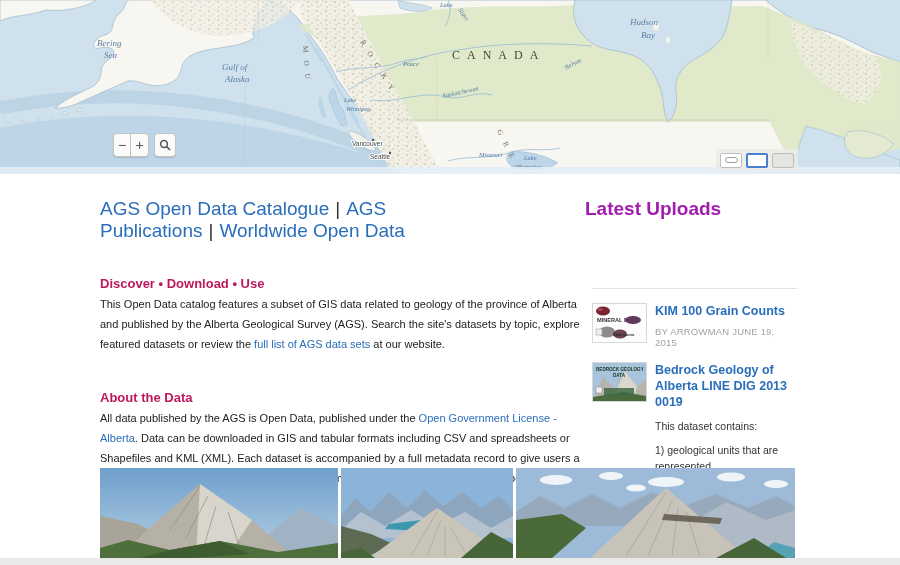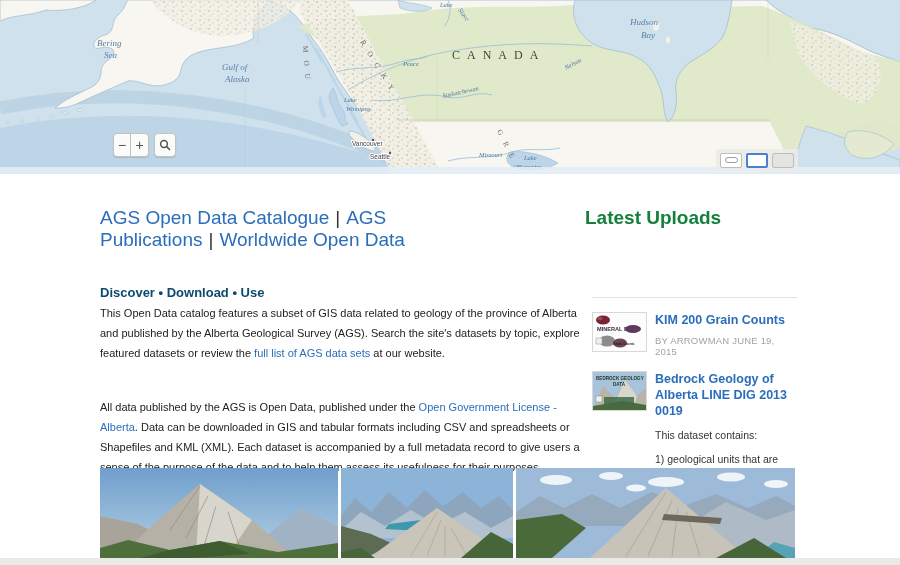--- a/index.html
+++ b/index.html
@@ -25,33 +25,33 @@
                     background:rgba(235,235,233,.85); display:flex; align-items:center; gap:4px;
                     padding:0 4px; }
   .bm { width:22px; height:15px; background:#fff; border:1px solid #bdbdbd; border-radius:2px;
         display:flex; align-items:center; justify-content:center; cursor:pointer; }
   .bm .pill { width:13px; height:6px; border:1px solid #9e9e9e; border-radius:3px; }
   .bm.selected { border:2px solid #4a7fd1; }
   .bm.plain { background:#e4e4e2; }
 
   
   .content { position:relative; width:900px; }
-  .head-row { display:flex; padding:33px 0 0 100px; }
+  .head-row { display:flex; padding:24px 0 0 100px; }
   .nav-links { width:485px; font-size:19px; color:#222; }
   .nav-links a { color:#2a6ebb; text-decoration:none; cursor:pointer; }
   .nav-sep { color:#333; padding:0 6px; }
-  .latest-title { font-size:19px; font-weight:bold; color:#15803d; }
+  .latest-title { font-size:19px; font-weight:bold; color:#a21caf; }
 
   .cols { display:flex; padding-left:100px; }
   .left-col { width:490px; }
   .right-col { width:205px; margin-left:2px; }
 
   .section { margin-top:32px; }
   .section.second { margin-top:34px; }
-  .sec-title { font-size:13px; font-weight:bold; color:#0c4a6e; line-height:20px; }
+  .sec-title { font-size:13px; font-weight:bold; color:#be185d; line-height:20px; }
   .sec-text { font-size:11px; color:#222; line-height:20px; }
   .sec-text a { color:#2a6ebb; text-decoration:none; cursor:pointer; }
 
   .uploads-divider { border:none; border-top:1px solid #e2e2e2; margin-top:46px; }
   .upload-item { display:flex; margin-top:14px; }
   .upload-item.second { margin-top:14px; }
   .thumb { width:55px; height:40px; flex:0 0 55px; margin-right:8px; border:1px solid #d8d8d8; cursor:pointer; }
   .thumb svg { display:block; }
   .u-body { width:140px; }
   .u-title { font-size:12.5px; font-weight:bold; color:#2a6ebb; line-height:16px; text-decoration:none; display:block; cursor:pointer; }
@@ -208,20 +208,21 @@
     </div>
 
     <div class="cols">
 
       <div class="left-col">
         <div class="section">
           <div class="sec-title">Discover • Download • Use</div>
           <div class="sec-text"><span>This Open Data catalog features a subset of GIS data related to geology of the province of Alberta and published by the Alberta Geological Survey (AGS). Search the site's datasets by topic, explore featured datasets or review the </span><a>full list of AGS data sets</a><span> at our website.</span></div>
         </div>
         <div class="section second">
+          <div class="sec-title">About the Data</div>
           <div class="sec-text"><span>All data published by the AGS is Open Data, published under the </span><a>Open Government License - Alberta</a><span>. Data can be downloaded in GIS and tabular formats including CSV and spreadsheets or Shapefiles and KML (XML). Each dataset is accompanied by a full metadata record to give users a sense of the purpose of the data and to help them assess its usefulness for their purposes.</span></div>
         </div>
       </div>
 
       <div class="right-col">
         <hr class="uploads-divider">
 
         <div class="upload-item">
           <div class="thumb">
             <svg width="53" height="38" viewBox="0 0 53 38">
@@ -230,21 +231,21 @@
               <ellipse cx="7" cy="5.4" rx="2.6" ry="1.5" fill="#a54a57"></ellipse>
               <text x="4" y="18" font-size="5.6" font-weight="bold" fill="#3a3440" font-family="Liberation Sans, sans-serif">MINERAL DATA</text>
               <ellipse cx="40" cy="16" rx="8" ry="4" fill="#5d3a5e"></ellipse>
               <ellipse cx="14" cy="28" rx="8" ry="5.5" fill="#8d8a90"></ellipse>
               <ellipse cx="27" cy="30" rx="7" ry="4.5" fill="#6e4452"></ellipse>
               <rect x="3" y="25" width="6" height="6" fill="#efefef" stroke="#999" stroke-width="0.5"></rect>
               <text x="20" y="32" font-size="3.4" font-weight="bold" fill="#222" font-family="Liberation Sans, sans-serif">Grain Counts</text>
             </svg>
           </div>
           <div class="u-body">
-            <a class="u-title">KIM 200 Grain Counts</a>
+            <a class="u-title">KIM 100 Grain Counts</a>
             <div class="u-byline">BY ARROWMAN JUNE 19, 2015</div>
           </div>
         </div>
 
         <div class="upload-item second">
           <div class="thumb">
             <svg width="53" height="38" viewBox="0 0 53 38">
               <rect width="53" height="38" fill="#a7c4dc"></rect>
               <polygon points="0,38 10,14 22,26 32,8 44,24 53,16 53,38" fill="#b8b4a9"></polygon>
               <polygon points="18,38 32,8 44,24 40,38" fill="#d9d6cd"></polygon>

